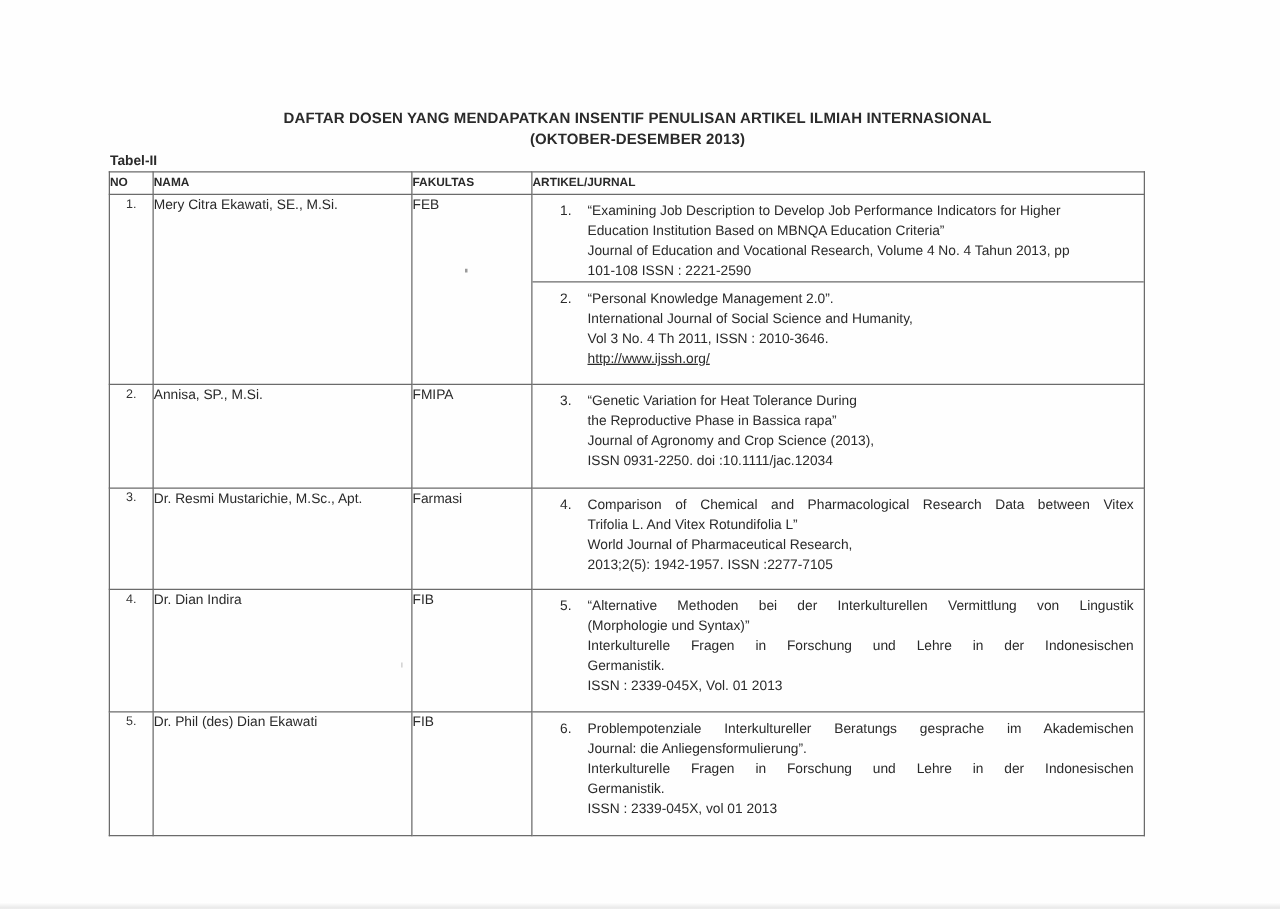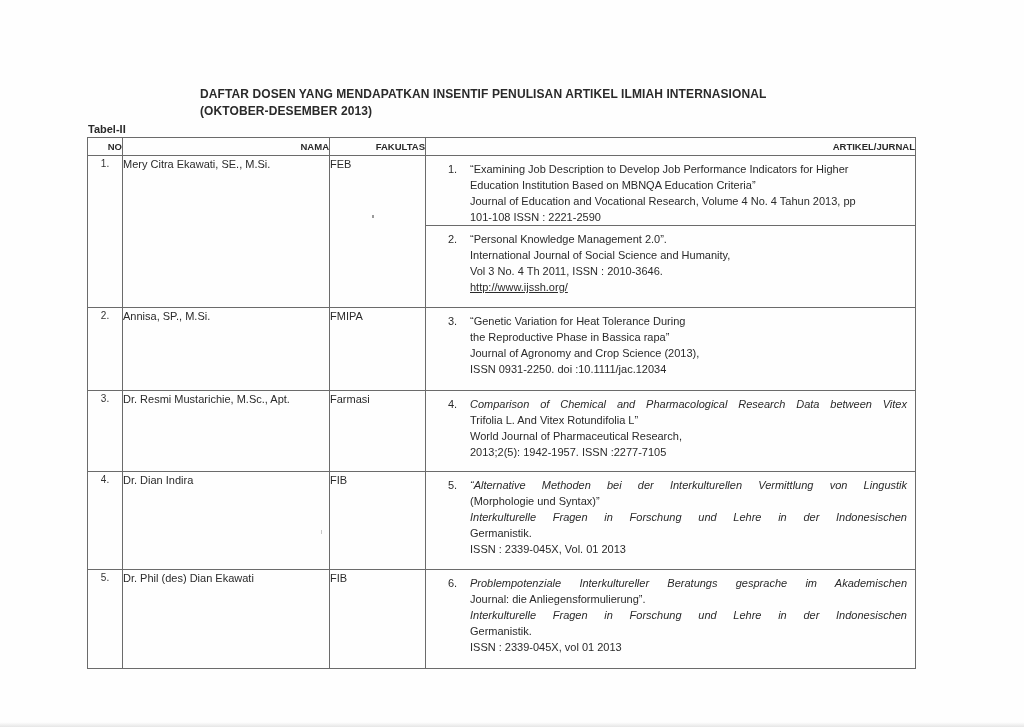--- a/index.html
+++ b/index.html
@@ -18,20 +18,21 @@
     .page {
       position: absolute;
       left: 0; top: 0;
       width: 1024px; height: 727px;
       background: #fefefe;
     }
     .title {
       position: absolute;
       left: 200px;
       width: 620px;
+      text-align: center;
       font-size: 12px;
       font-weight: bold;
       letter-spacing: 0.1px;
       color: #2a2a2a;
     }
     .title.l1 { top: 87px; }
     .title.l2 { top: 104px; }
     .tabel-label {
       position: absolute;
       left: 88px;
@@ -52,21 +53,21 @@
     }
     table.main th, table.main td {
       border: 1px solid #6b6b6b;
       vertical-align: top;
       padding: 0;
     }
     table.main th {
       height: 17px;
       font-weight: bold;
       font-size: 9.5px;
-      text-align: right;
+      text-align: left;
       vertical-align: middle;
       color: #2a2a2a;
     }
     col.c-no { width: 35px; }
     col.c-nama { width: 207px; }
     col.c-fak { width: 96px; }
     col.c-art { width: 490px; }
     td.no {
       text-align: center;
       padding-top: 6px;
@@ -93,21 +94,21 @@
       color: #2a2a2a;
       box-sizing: border-box;
     }
     .article + .article { border-top: 1px solid #6b6b6b; }
     .article .num {
       position: absolute;
       left: 22px;
       top: 5px;
     }
     .article .line { display: block; white-space: nowrap; }
-    .article.justify .line.j { text-align: justify; text-align-last: justify; white-space: normal; font-style: italic; }
+    .article.justify .line.j { text-align: justify; text-align-last: justify; white-space: normal; }
     .article .link { text-decoration: underline; color: #2a2a2a; }
     .bottom-shadow {
       position: absolute;
       left: 0; top: 722px;
       width: 1024px; height: 5px;
       background: linear-gradient(#ffffff, #e6e6e6);
     }
     .speck { position: absolute; width: 2px; height: 3px; background: #9a9a9a; }
   </style>
 </head>

